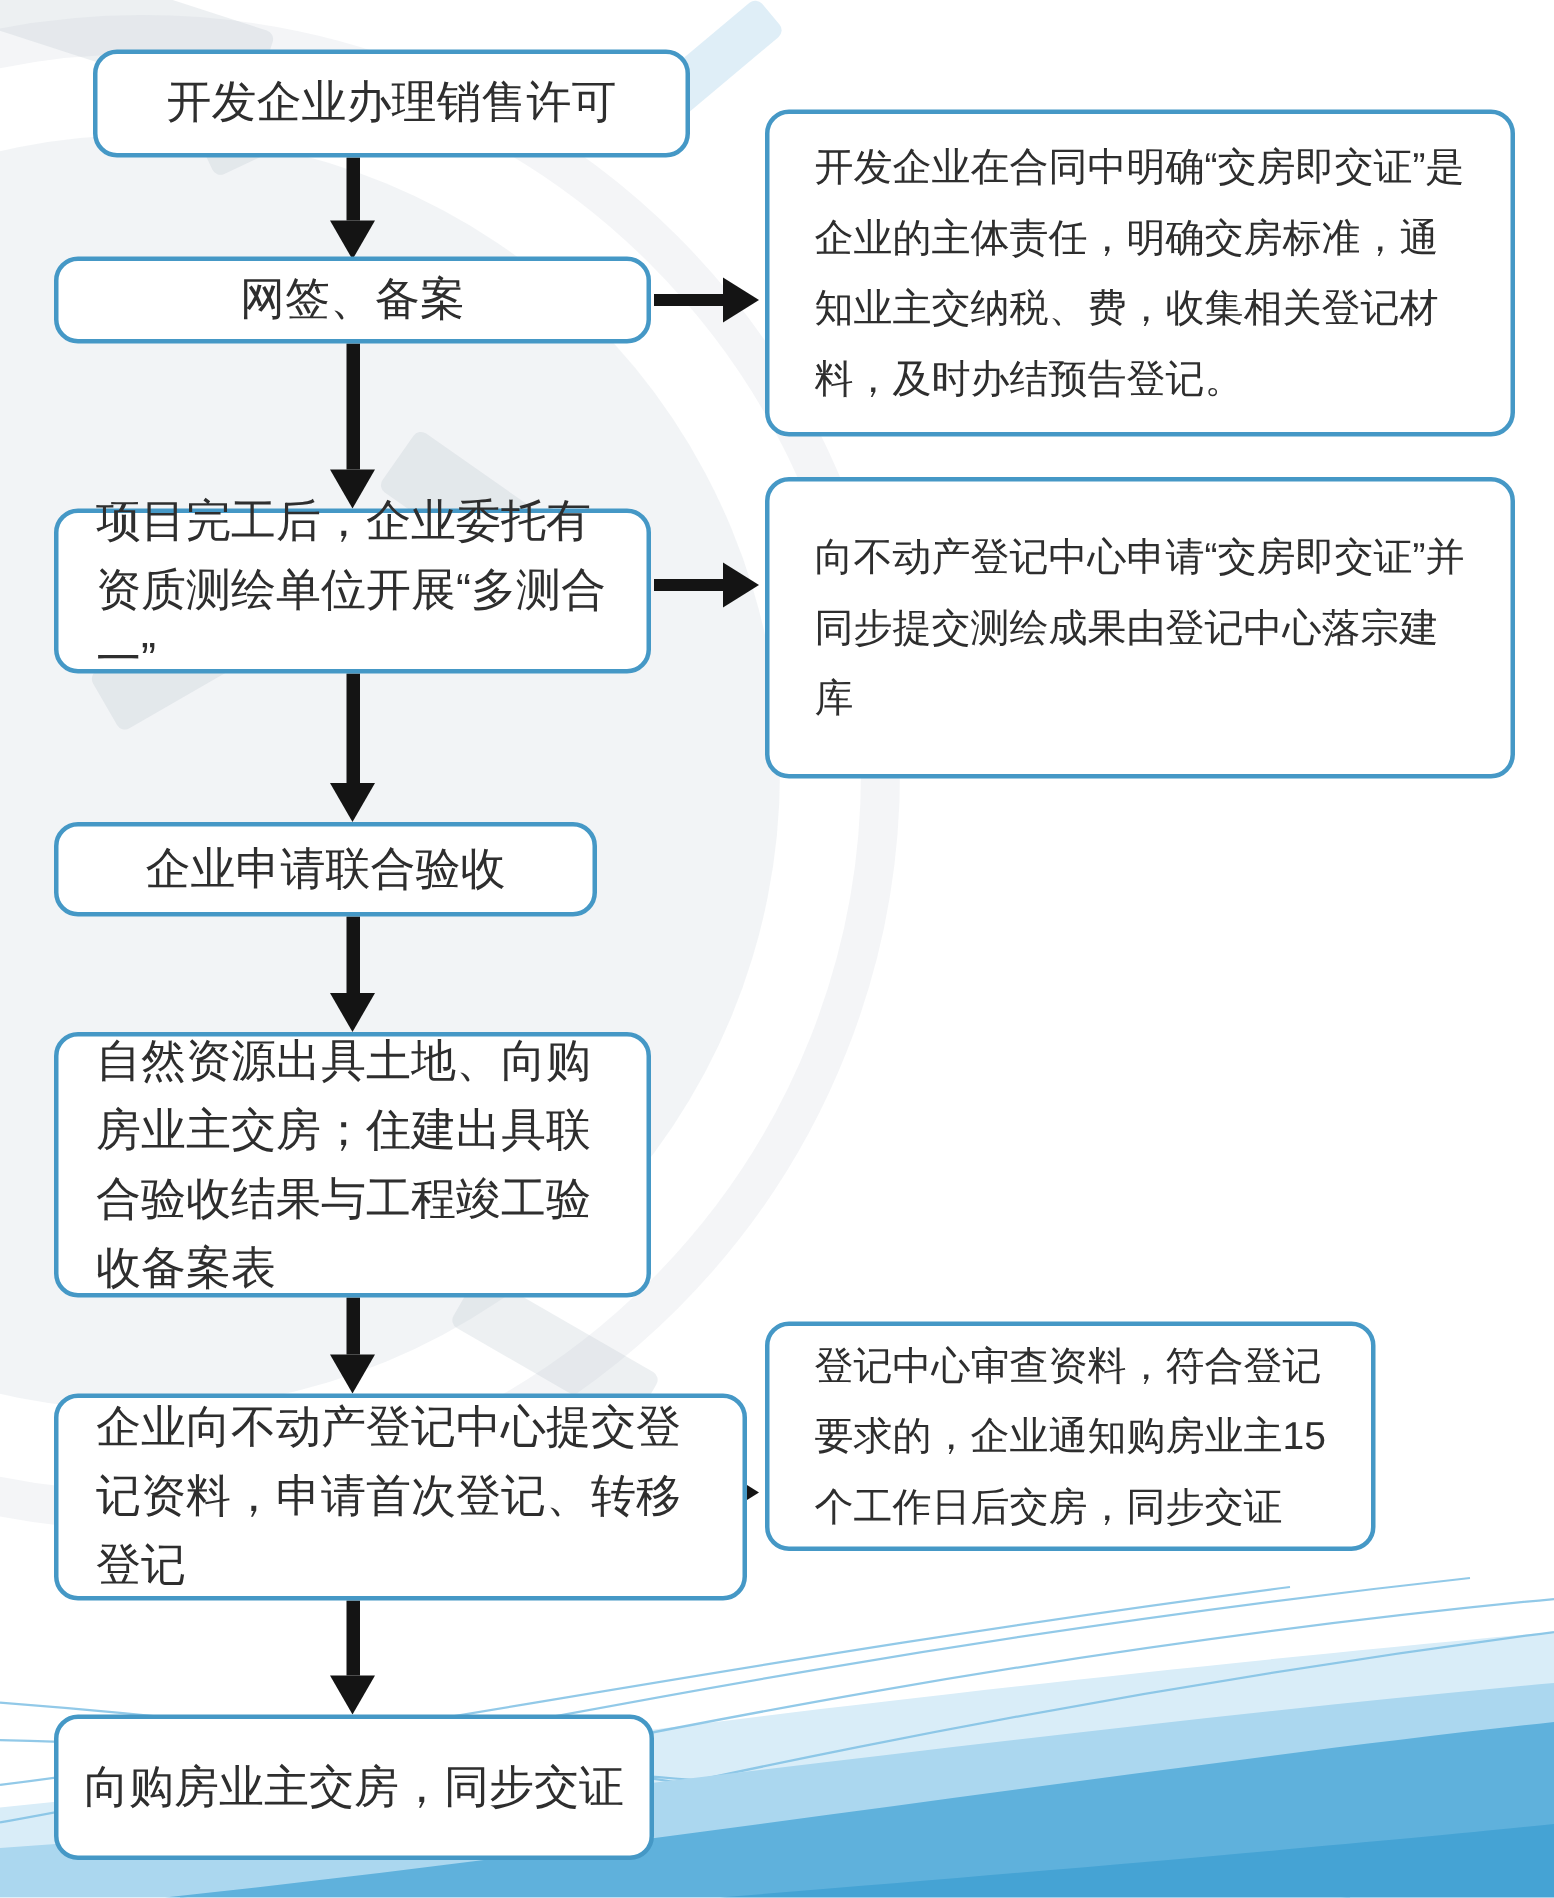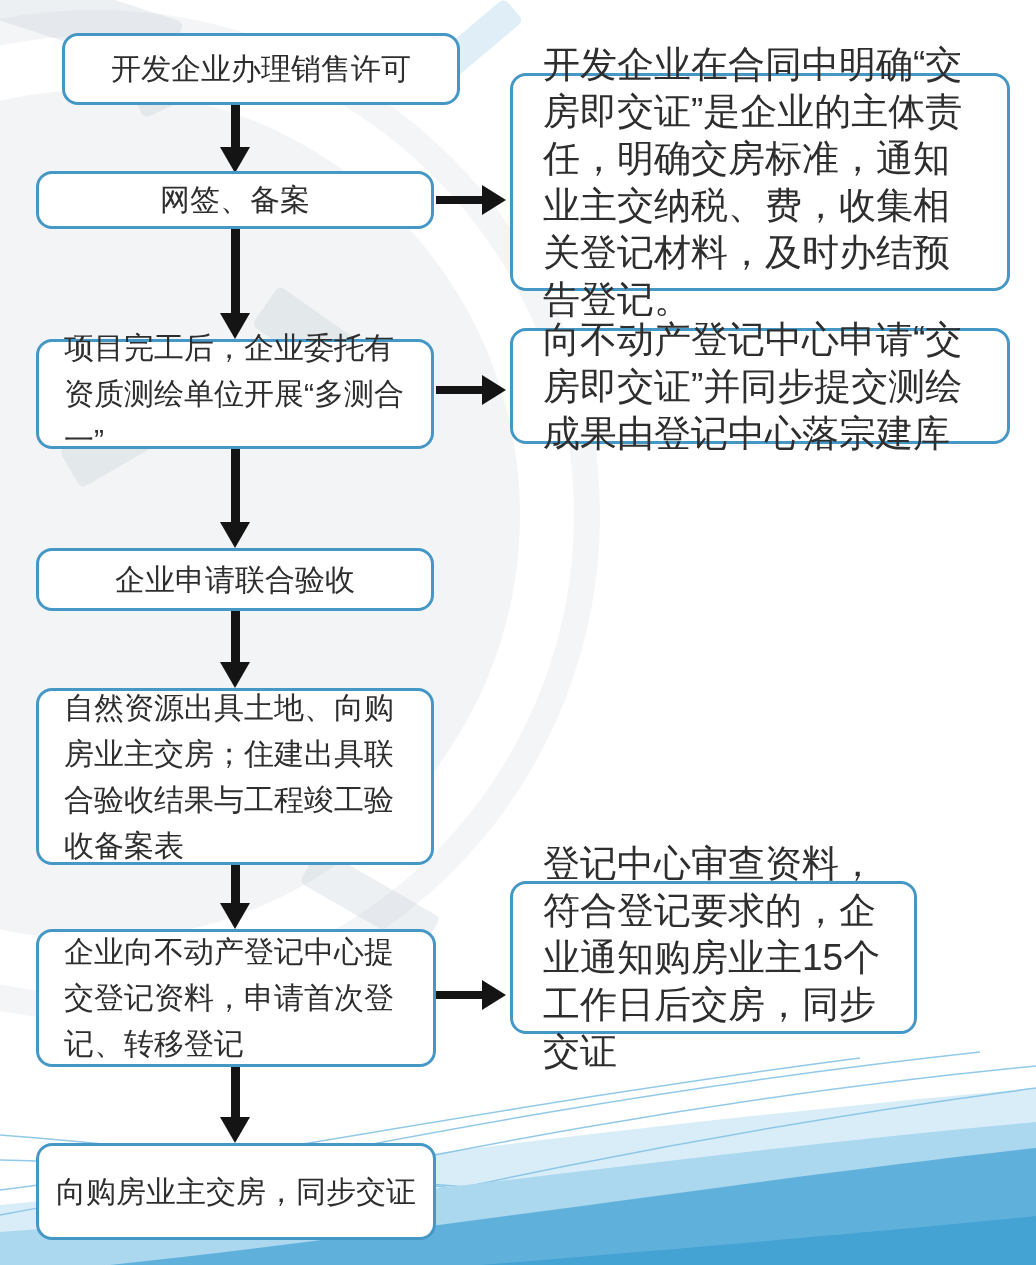--- a/index.html
+++ b/index.html
@@ -27,21 +27,21 @@
     background:#ffffff;border:3px solid var(--box-border,#4598c6);
     border-radius:16px;display:flex;align-items:center;
     font-size:30px;line-height:46px;
   }
   .box.center{justify-content:center;text-align:center;}
   .box.leftal{padding:17px 25px;text-align:left;}
   .note{
     position:absolute;z-index:2;box-sizing:border-box;
     background:#ffffff;border:3px solid var(--box-border,#4598c6);
     border-radius:16px;display:flex;align-items:center;
-    font-size:37px;line-height:47px;padding:0 30px;text-align:left;
+    font-size:26px;line-height:47px;padding:0 30px;text-align:left;
   }
   
   .vshaft{position:absolute;z-index:1;width:9px;background:var(--arrow,#141414);}
   .vhead{position:absolute;z-index:1;width:0;height:0;
     border-left:15px solid transparent;border-right:15px solid transparent;
     border-top:26px solid var(--arrow,#141414);}
   .hshaft{position:absolute;z-index:1;height:8px;background:var(--arrow,#141414);}
   .hhead{position:absolute;z-index:1;width:0;height:0;
     border-top:15px solid transparent;border-bottom:15px solid transparent;
     border-left:24px solid var(--arrow,#141414);}
@@ -80,41 +80,41 @@
 </div>
 
 <div class="box center" style="left:36px;top:171px;width:398px;height:58px;">
   <span>网签、备案</span>
 </div>
 
 <div class="box leftal" style="left:36px;top:339px;width:398px;height:110px;">
   <span>项目完工后，企业委托有资质测绘单位开展“多测合一”</span>
 </div>
 
-<div class="box center" style="left:36px;top:548px;width:398px;height:63px;">
+<div class="box center" style="left:36px;top:548px;width:362px;height:63px;">
   <span>企业申请联合验收</span>
 </div>
 
 <div class="box leftal" style="left:36px;top:688px;width:398px;height:177px;">
   <span>自然资源出具土地、向购房业主交房；住建出具联合验收结果与工程竣工验收备案表</span>
 </div>
 
-<div class="box leftal" style="left:36px;top:929px;width:400px;height:138px;">
+<div class="box leftal" style="left:36px;top:929px;width:462px;height:138px;">
   <span>企业向不动产登记中心提交登记资料，申请首次登记、转移登记</span>
 </div>
 
 <div class="box center" style="left:36px;top:1143px;width:400px;height:97px;">
   <span>向购房业主交房，同步交证</span>
 </div>
 
 <div class="note" style="left:510px;top:73px;width:500px;height:218px;">
   <span>开发企业在合同中明确“交房即交证”是企业的主体责任，明确交房标准，通知业主交纳税、费，收集相关登记材料，及时办结预告登记。</span>
 </div>
 
-<div class="note" style="left:510px;top:328px;width:500px;height:116px;">
+<div class="note" style="left:510px;top:318px;width:500px;height:201px;">
   <span>向不动产登记中心申请“交房即交证”并同步提交测绘成果由登记中心落宗建库</span>
 </div>
 
 <div class="note" style="left:510px;top:881px;width:407px;height:153px;">
   <span>登记中心审查资料，符合登记要求的，企业通知购房业主15个工作日后交房，同步交证</span>
 </div>
 
 <div class="vshaft" style="left:231px;top:105px;height:42px;"></div>
 <div class="vhead" style="left:220px;top:147px;"></div>
 

